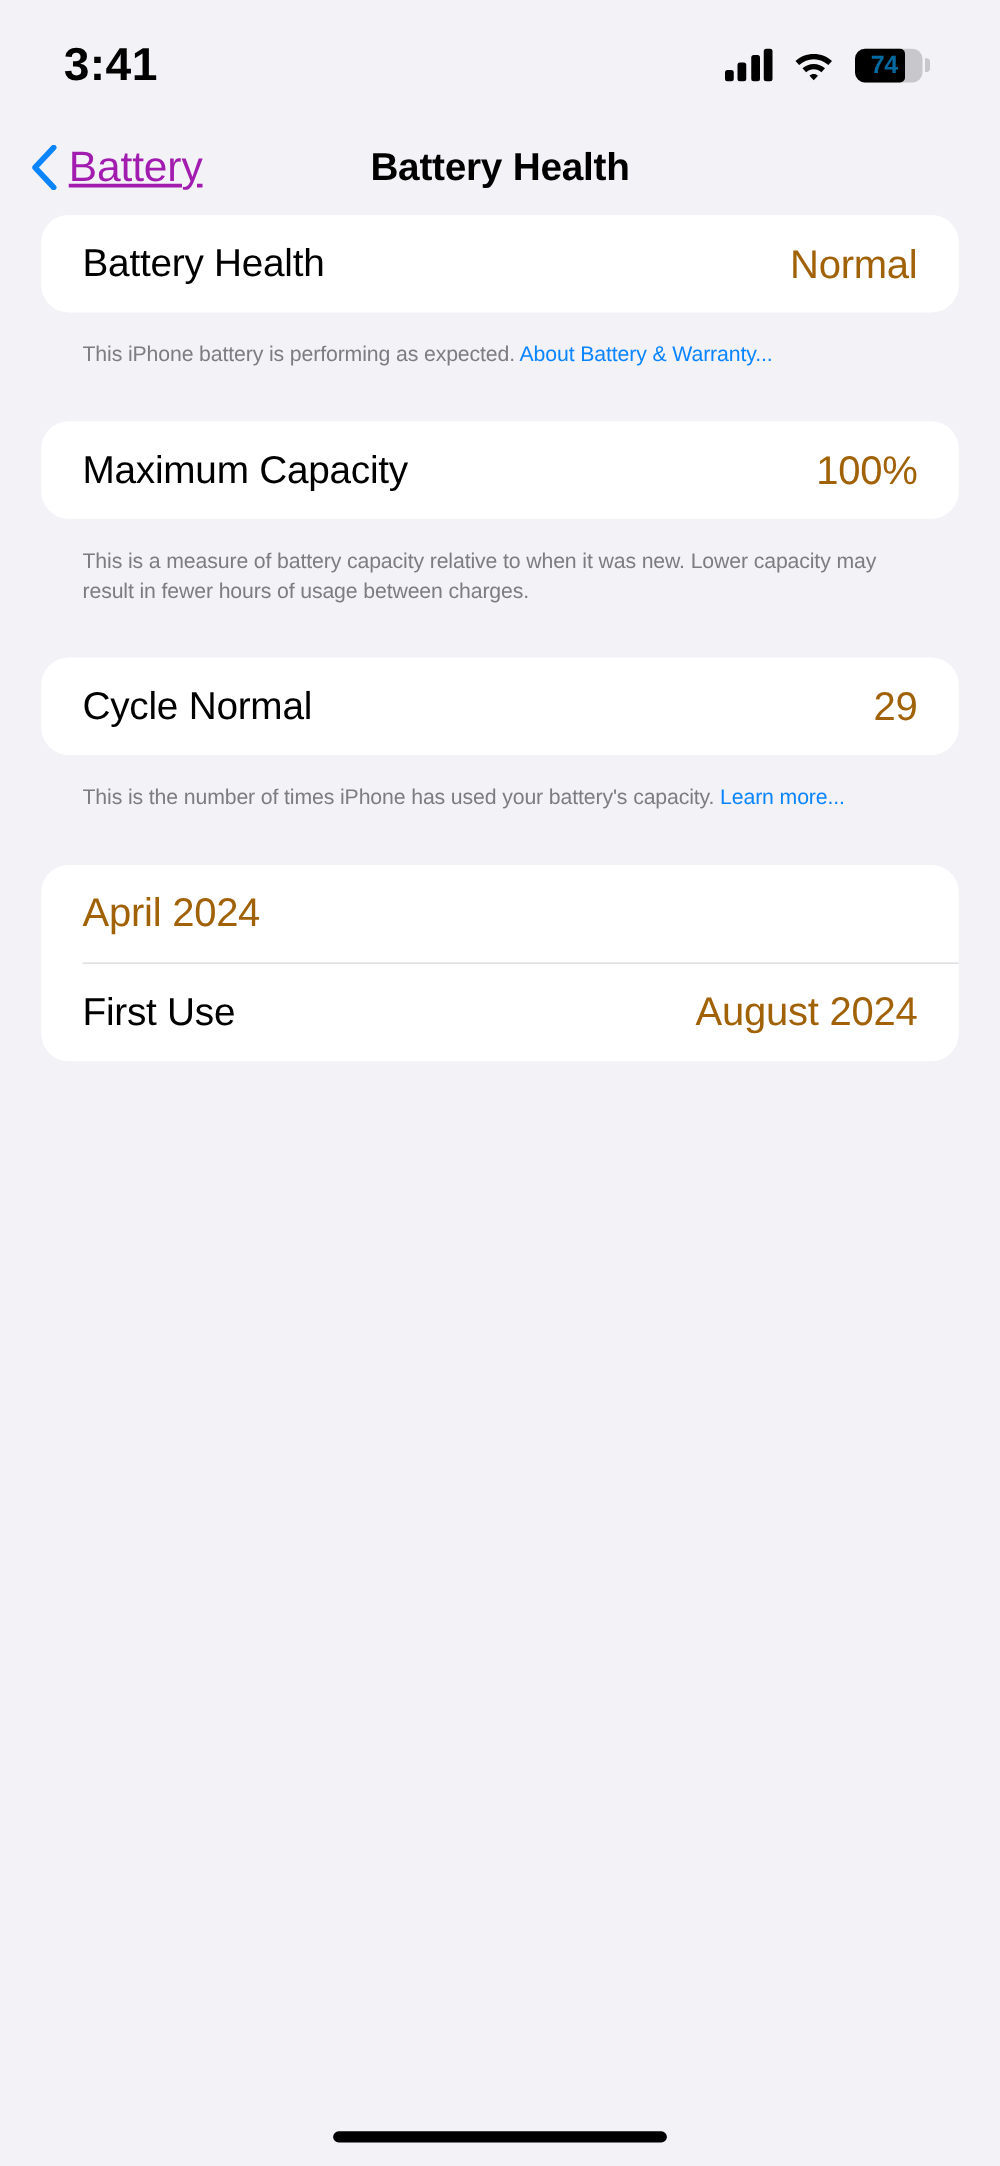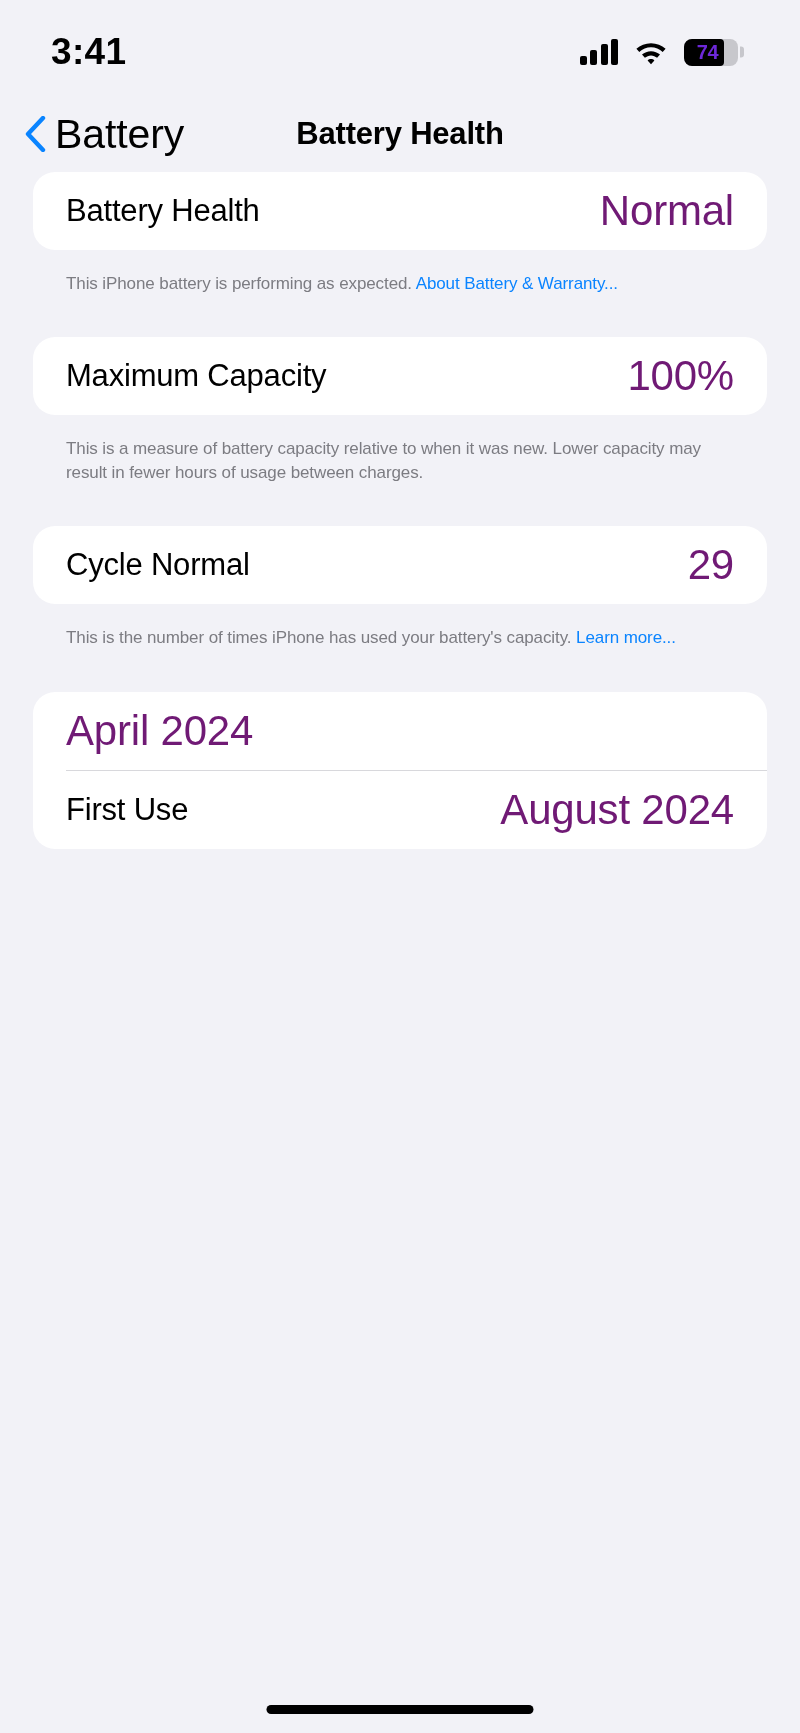--- a/index.html
+++ b/index.html
@@ -79,21 +79,21 @@
     border-radius: 8px 4px 4px 8px;
   }
   .battery-pct {
     position: absolute;
     left: 0; right: 7px; top: 0; bottom: 0;
     display: flex;
     align-items: center;
     justify-content: center;
     font-size: 20px;
     font-weight: bold;
-    color: #6d28d9;
+    color: #0369a1;
     letter-spacing: -0.3px;
     z-index: 2;
   }
   .battery-nub {
     position: absolute;
     right: -6px;
     top: 50%;
     transform: translateY(-50%);
     width: 4px;
     height: 11px;
@@ -114,23 +114,24 @@
     gap: 9px;
     margin-left: 24px;
     cursor: pointer;
   }
   .chevron-left {
     width: 22px;
     height: 36px;
     display: block;
   }
   .nav-back-label {
-    font-size: 41px;
-    color: #000000;
+    font-size: 34px;
+    color: #a21caf;
     letter-spacing: -0.1px;
+    text-decoration: underline;
   }
   .nav-title {
     position: absolute;
     left: 0; right: 0;
     text-align: center;
     font-size: 31px;
     font-weight: bold;
     color: #000;
     letter-spacing: -0.2px;
     pointer-events: none;
@@ -152,22 +153,22 @@
     align-items: center;
     justify-content: space-between;
     padding: 0 33px;
   }
   .row-label {
     font-size: 31px;
     color: #000;
     letter-spacing: -0.2px;
   }
   .row-value {
-    font-size: 42px;
-    color: #701a75;
+    font-size: 32px;
+    color: #a16207;
     letter-spacing: -0.2px;
   }
   .row-divider {
     height: 1px;
     background: #d8d8dc;
     margin-left: 33px;
   }
 
   .footer-text {
     font-size: 17px;

